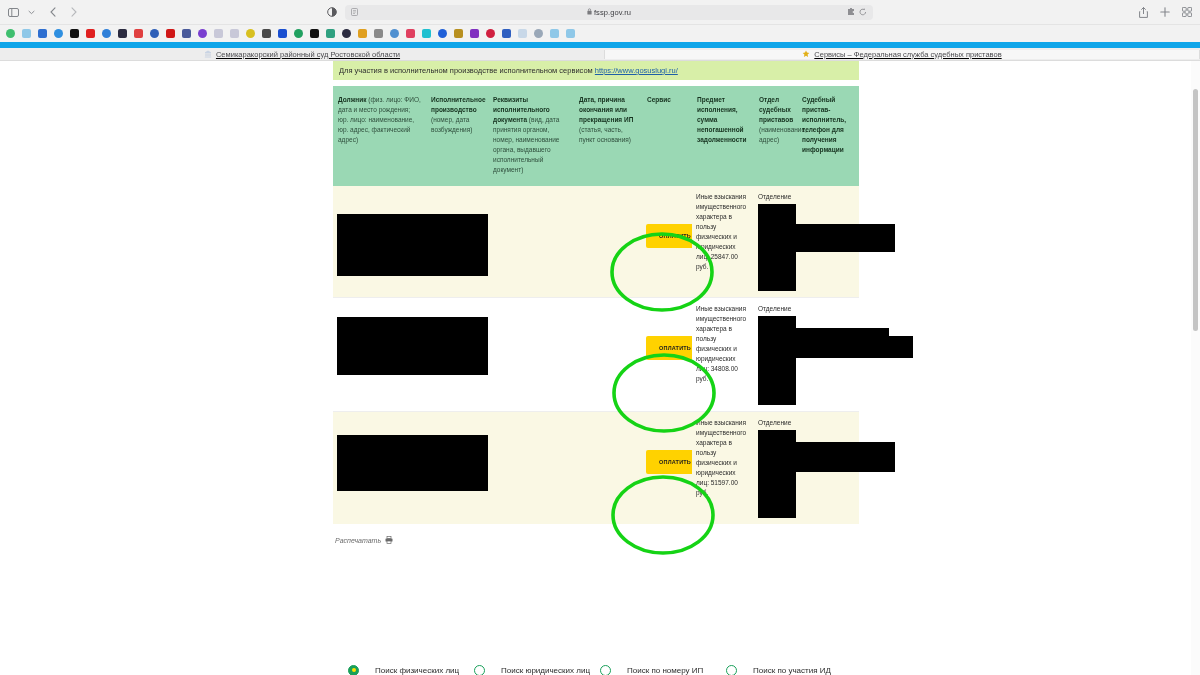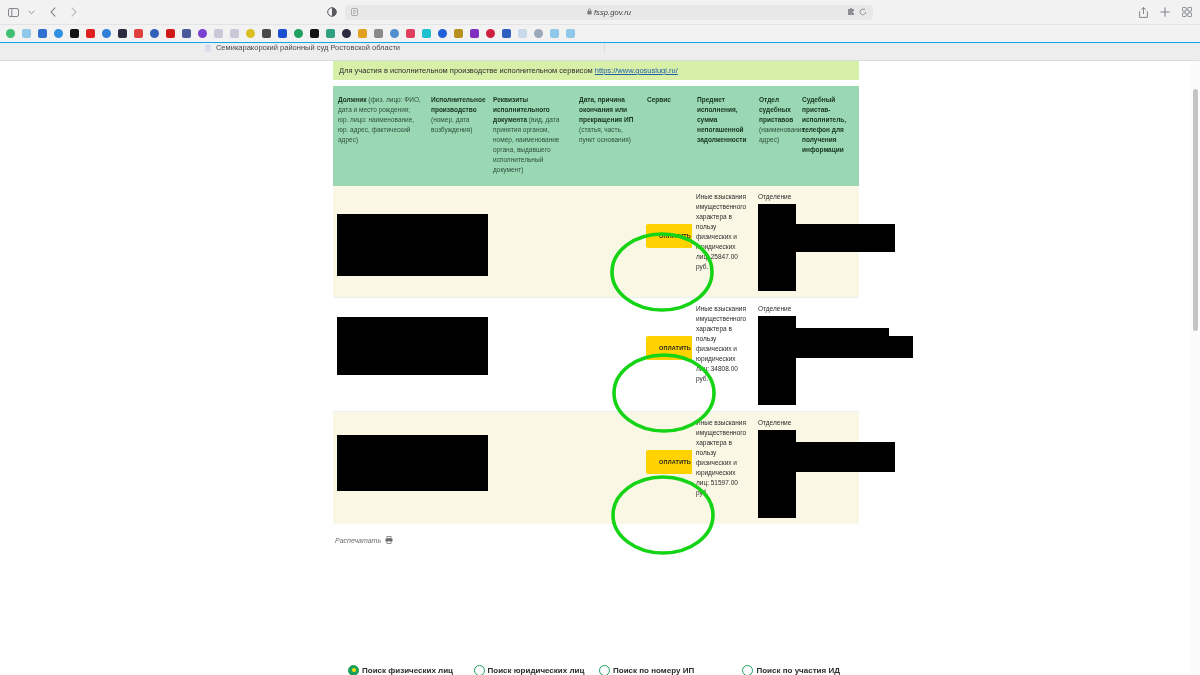--- a/index.html
+++ b/index.html
@@ -51,21 +51,20 @@
   }
   #addr-left-ico { font-size: 7px; color: #9a9a9e; }
   #addr-url-group {
     position: absolute;
     left: 0; right: 0;
     display: flex;
     align-items: center;
     justify-content: center;
     gap: 2px;
     pointer-events: none;
-    font-style: italic;
   }
   #lock-icon { font-size: 6px; color: #7a7a7e; }
   #addr-url { font-size: 7.5px; color: #3c3c41; letter-spacing: 0.1px; }
   #addr-right { margin-left: auto; display: flex; gap: 4px; align-items: center; z-index: 2; }
   .addr-r-ico { font-size: 7px; color: #8e8e92; }
   .tb-right { display: flex; align-items: center; gap: 12px; width: 300px; justify-content: flex-end; }
 
   
   #bookmarks-bar {
     height: 18px;
@@ -86,23 +85,24 @@
     width: 9px; height: 9px;
     border-radius: 2px;
     display: block;
   }
   .bm.round .g { border-radius: 50%; }
 
   
   #tab-strip {
     height: 18px;
     display: flex;
-    align-items: flex-start;
+    align-items: center;
     background: #ededed;
-    border-top: 1px solid #0ea5e9;
+    border-top: 6px solid #0ea5e9;
+    text-decoration: underline;
   }
   .tab {
     display: flex;
     align-items: center;
     justify-content: center;
     gap: 4px;
     font-size: 7.5px;
     color: #4a4a4e;
     border-right: 1px solid #dcdcdc;
     overflow: hidden;
@@ -248,27 +248,26 @@
     width: 520px;
   }
   #radio-row {
     display: flex;
     align-items: center;
     height: 26px;
   }
   .radio-opt {
     display: flex;
     align-items: center;
-    gap: 3px;
+    gap: 16px;
     cursor: pointer;
-    font-weight: bold;
   }
   #r0 { width: 126px; }
   #r1 { width: 126px; }
-  #r2 { width: 144px; }
+  #r2 { width: 126px; }
   #r3 { width: 126px; }
   .radio-dot {
     width: 11px; height: 11px;
     border: 1.5px solid #19a05a;
     border-radius: 50%;
     display: flex;
     align-items: center;
     justify-content: center;
     flex: 0 0 auto;
     background: #fff;
@@ -495,20 +494,28 @@
         <svg width="8" height="8" viewBox="0 0 8 8">
             <path d="M4 0.6 L7 2.2 L7 2.9 L1 2.9 L1 2.2 Z" fill="#c9d4e4"></path>
             <rect x="1.6" y="3.2" width="0.8" height="3.2" fill="#b9c6da"></rect>
             <rect x="3.6" y="3.2" width="0.8" height="3.2" fill="#b9c6da"></rect>
             <rect x="5.6" y="3.2" width="0.8" height="3.2" fill="#b9c6da"></rect>
             <rect x="0.8" y="6.7" width="6.4" height="0.8" fill="#c9d4e4"></rect>
           </svg>
       </span>
       <span>Семикаракорский районный суд Ростовской области</span>
     </div>
+    <div class="tab" id="tab-1">
+      <span class="tab-fav">
+        <svg width="8" height="8" viewBox="0 0 8 8">
+            <path d="M4 0.5 L5 2.6 L7.3 2.9 L5.6 4.5 L6.1 6.9 L4 5.7 L1.9 6.9 L2.4 4.5 L0.7 2.9 L3 2.6 Z" fill="#e2b018"></path>
+          </svg>
+      </span>
+      <span>Сервисы – Федеральная служба судебных приставов</span>
+    </div>
   </div>
 </div>
 
 <div id="page">
 
   <div id="page-scroll-track">
     <div id="page-scroll-thumb"></div>
   </div>
 
   <div id="content">

